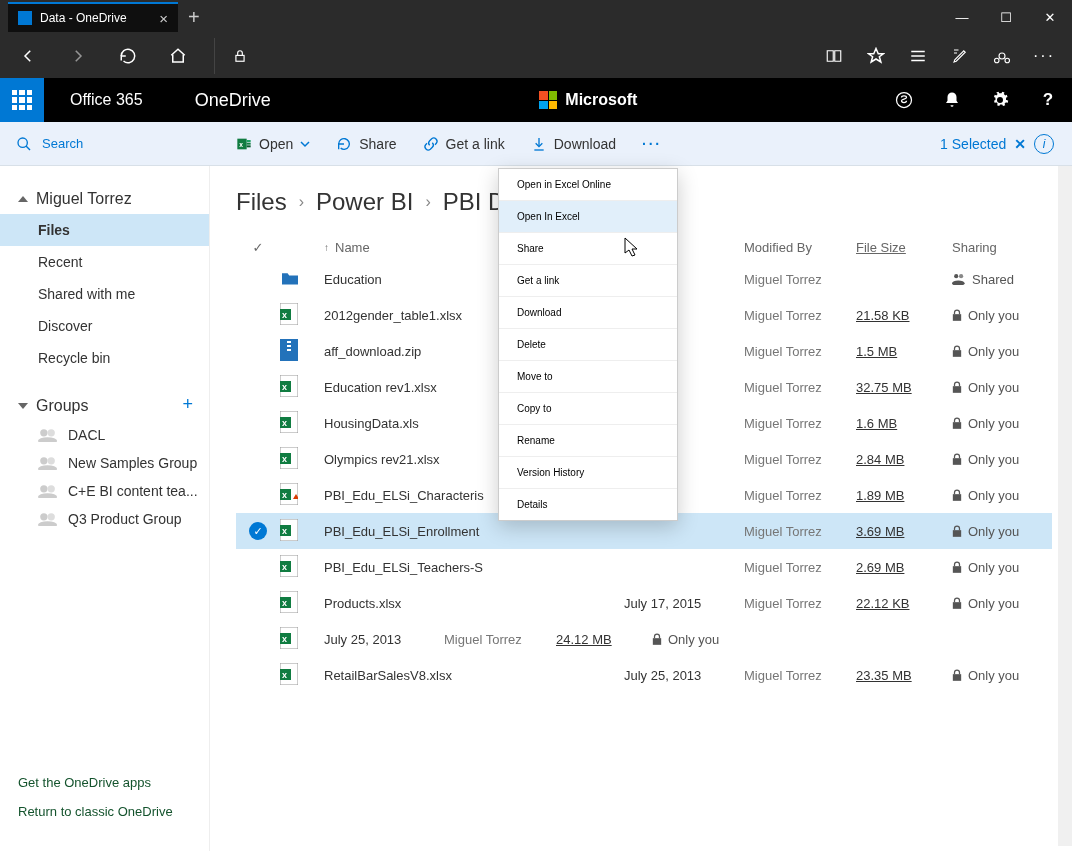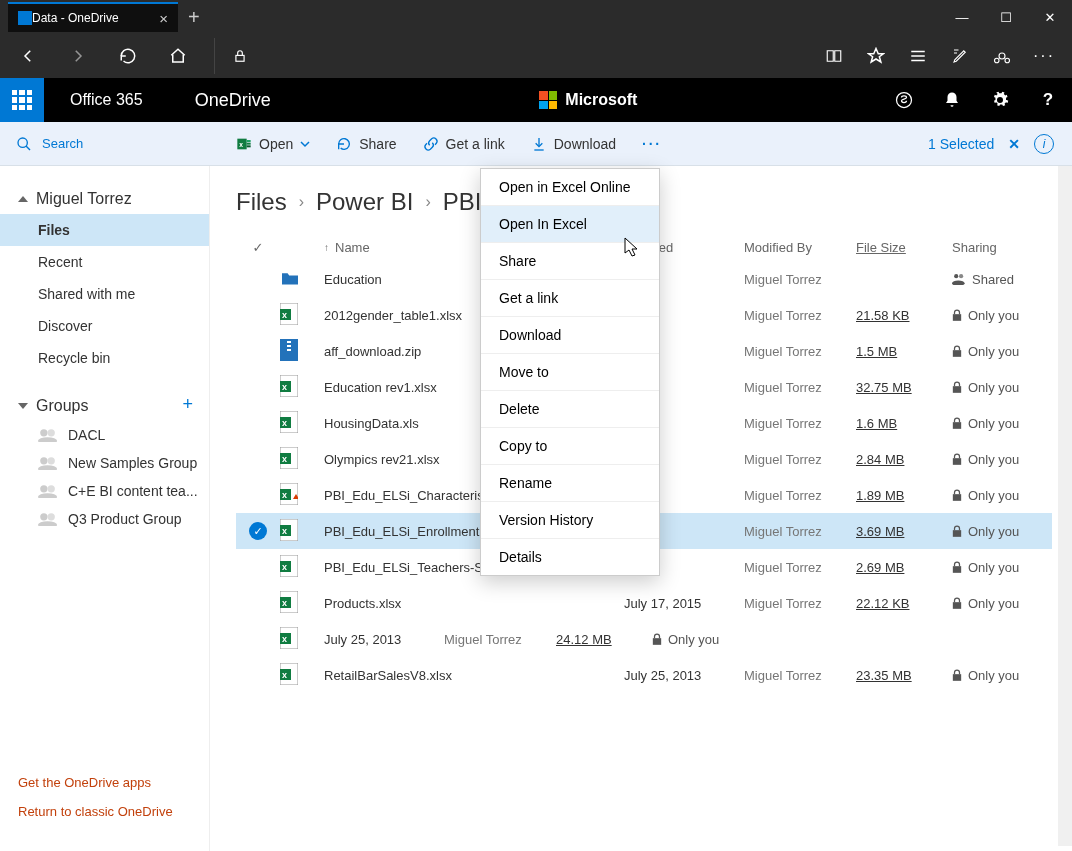--- a/index.html
+++ b/index.html
@@ -1,21 +1,21 @@
 <!DOCTYPE html>
 <html><head>
 <meta charset="utf-8">
 <style>
 * { margin: 0; padding: 0; box-sizing: border-box; font-family: "Segoe UI", Arial, sans-serif; }
 body { width: 1072px; height: 851px; background: #fff; overflow: hidden; position: relative; }
 
 
 .browser-chrome { height: 78px; background: #2b2b2b; display: flex; flex-direction: column; }
 .tab-bar { height: 34px; display: flex; align-items: center; padding-left: 8px; }
-.tab { height: 30px; background: #0f0f0f; color: #fff; display: flex; align-items: center; padding: 0 10px; font-size: 12px; min-width: 170px; border-top: 2px solid #0078d4; }
+.tab { height: 30px; background: #0f0f0f; color: #fff; display: flex; align-items: center; padding: 0 10px; font-size: 12px; gap: 8px; min-width: 170px; border-top: 2px solid #0078d4; }
 .tab-favicon { width: 14px; height: 14px; background: #0078d4; }
 .tab-close { color: #ccc; font-size: 15px; margin-left: auto; }
 .tab-new { color: #ccc; font-size: 20px; margin-left: 10px; }
 .winctrl { margin-left: auto; display: flex; }
 .winctrl span { width: 44px; height: 30px; display:flex; align-items:center; justify-content:center; color:#fff; font-size:13px; }
 .nav-bar { height: 44px; display: flex; align-items: center; padding: 0 10px; gap: 14px; color: #fff; }
 .nav-bar .icon { width: 36px; height: 36px; display:flex; align-items:center; justify-content:center; font-size:16px; }
 .nav-bar .right { margin-left: auto; display:flex; gap:6px; }
 .nav-bar svg { stroke: #fff; fill: none; }
 .addr-lock { border-left: 1px solid #444; padding-left: 14px; margin-left: 4px; }
@@ -31,37 +31,37 @@
 .ms-logo { width:18px; height:18px; display:grid; grid-template-columns:1fr 1fr; grid-template-rows:1fr 1fr; gap:1px; }
 .ms-logo span:nth-child(1){background:#f25022}.ms-logo span:nth-child(2){background:#7fba00}.ms-logo span:nth-child(3){background:#00a4ef}.ms-logo span:nth-child(4){background:#ffb900}
 .office-right { display:flex; }
 .office-right span { width:48px; height:44px; display:flex; align-items:center; justify-content:center; font-size:17px; }
 
 
 .cmd-bar { height: 44px; background: #eaf1fb; border-bottom: 1px solid #d8e0e8; display: flex; align-items:center; }
 .search-box { width: 210px; padding: 0 16px; display:flex; align-items:center; gap:10px; color:#0078d4; font-size:13px; }
 .cmd-actions { display:flex; align-items:center; gap:26px; padding-left:26px; font-size:14px; color:#333; }
 .cmd-actions .cmd { display:flex; align-items:center; gap:7px; }
-.cmd-right { margin-left:auto; padding-right:18px; display:flex; align-items:center; gap:14px; color:#0078d4; font-size:14px; }
+.cmd-right { margin-left:auto; padding-right:18px; display:flex; align-items:center; gap:8px; color:#0078d4; font-size:14px; }
 .cmd-right .info-circle { width:20px; height:20px; border:1.5px solid #0078d4; border-radius:50%; display:flex; align-items:center; justify-content:center; font-style:italic; font-size:12px; }
 
 
 .main { display:flex; height: calc(851px - 78px - 44px - 44px); }
 .sidebar { width: 210px; background:#fff; border-right:1px solid #eee; padding-top:18px; font-size:14px; color:#333; display:flex; flex-direction:column; }
 .nav-header { padding: 6px 18px; font-size: 16px; color:#333; display:flex; align-items:center; gap:8px; }
 .chevron { display:inline-block; width:0;height:0; }
 .chev-up { border-left:5px solid transparent; border-right:5px solid transparent; border-bottom:6px solid #666; }
 .chev-down-sm { border-left:5px solid transparent; border-right:5px solid transparent; border-top:6px solid #666; }
 .nav-item { padding: 8px 18px 8px 38px; cursor:pointer; }
 .nav-item.active { background:#cde6f7; font-weight:600; }
 .groups-hdr { display:flex; align-items:flex-end; justify-content:space-between; padding-right:16px; margin-top:14px; }
 .group-item { padding:6px 18px 6px 38px; display:flex; align-items:center; gap:8px; white-space:nowrap; overflow:hidden; text-overflow:ellipsis; }
 .avatar-sm { width:22px; height:14px; flex-shrink:0; }
 .sidebar-footer { margin-top:auto; padding:18px; font-size:13px; }
-.sidebar-footer a { color:#c2410c; display:block; margin-bottom:12px; text-decoration:none; line-height:1.3; }
+.sidebar-footer a { color:#14532d; display:block; margin-bottom:12px; text-decoration:none; line-height:1.3; }
 
 .content { flex:1; padding: 22px 20px 0 26px; position:relative; overflow:hidden; }
 .breadcrumb { font-size: 24px; font-weight:300; color:#333; display:flex; align-items:center; gap:12px; }
 .breadcrumb .sep { color:#888; font-size:16px; }
 
 .file-table { margin-top: 18px; width: 100%; font-size:13px; }
 .thead { display:flex; color:#666; padding: 6px 0; border-bottom: none; }
 .col-check { width:44px; text-align:center; }
 .col-icon { width:44px; }
 .col-name { flex:1.6; display:flex; align-items:center; gap:6px; }
@@ -69,21 +69,21 @@
 .col-modby { width:112px; }
 .col-size { width:96px;text-decoration:underline; }
 .col-share { width:100px; display:flex; align-items:center; gap:6px; }
 .row { display:flex; align-items:center; height:36px; color:#333; }
 .row.selected { background:#cde6f7; }
 .row .col-modby { color:#767676; }
 .row .col-share { color:#555; }
 .checkmark { width:18px; height:18px; border-radius:50%; background:#0078d4; display:inline-flex; align-items:center; justify-content:center; color:#fff; font-size:11px; }
 
 
-.ctx-menu { position:absolute; left:480px; top:168px; width:180px; background:#fff; border:1px solid #ccc; box-shadow:0 6px 20px rgba(0,0,0,.2); font-size:14px; z-index:10; }
+.ctx-menu { position:absolute; left:498px; top:168px; width:180px; background:#fff; border:1px solid #ccc; box-shadow:0 6px 20px rgba(0,0,0,.2); font-size:10px; z-index:10; }
 .ctx-item { padding:10px 18px; border-bottom:1px solid #eee; cursor:pointer; }
 .ctx-item:last-child { border-bottom:none; }
 .ctx-item.hover { background:#e1effa; }
 .cursor { position:absolute; left:622px; top:236px; z-index:11; }
 
 .scrollbar-v { position:absolute; right:0; top:166px; width:14px; height:680px; background:#f0f0f0; }
 </style>
 </head>
 <body>
 
@@ -546,22 +546,22 @@
 </div>
 
 <div class="scrollbar-v"></div>
 
 <div class="ctx-menu" id="ctx-menu">
     <div class="ctx-item">Open in Excel Online</div>
     <div class="ctx-item hover">Open In Excel</div>
     <div class="ctx-item">Share</div>
     <div class="ctx-item">Get a link</div>
     <div class="ctx-item">Download</div>
+    <div class="ctx-item">Delete</div>
     <div class="ctx-item">Move to</div>
-    <div class="ctx-item">Delete</div>
     <div class="ctx-item">Copy to</div>
     <div class="ctx-item">Rename</div>
     <div class="ctx-item">Version History</div>
     <div class="ctx-item">Details</div>
   </div>
 <svg class="cursor" width="20" height="24">
     <path d="M3 2l0 15 4-3 3 6 3-1-3-6 5 0z" fill="#fff" stroke="#000" stroke-width="1"></path>
   </svg>
 
 </body></html>

